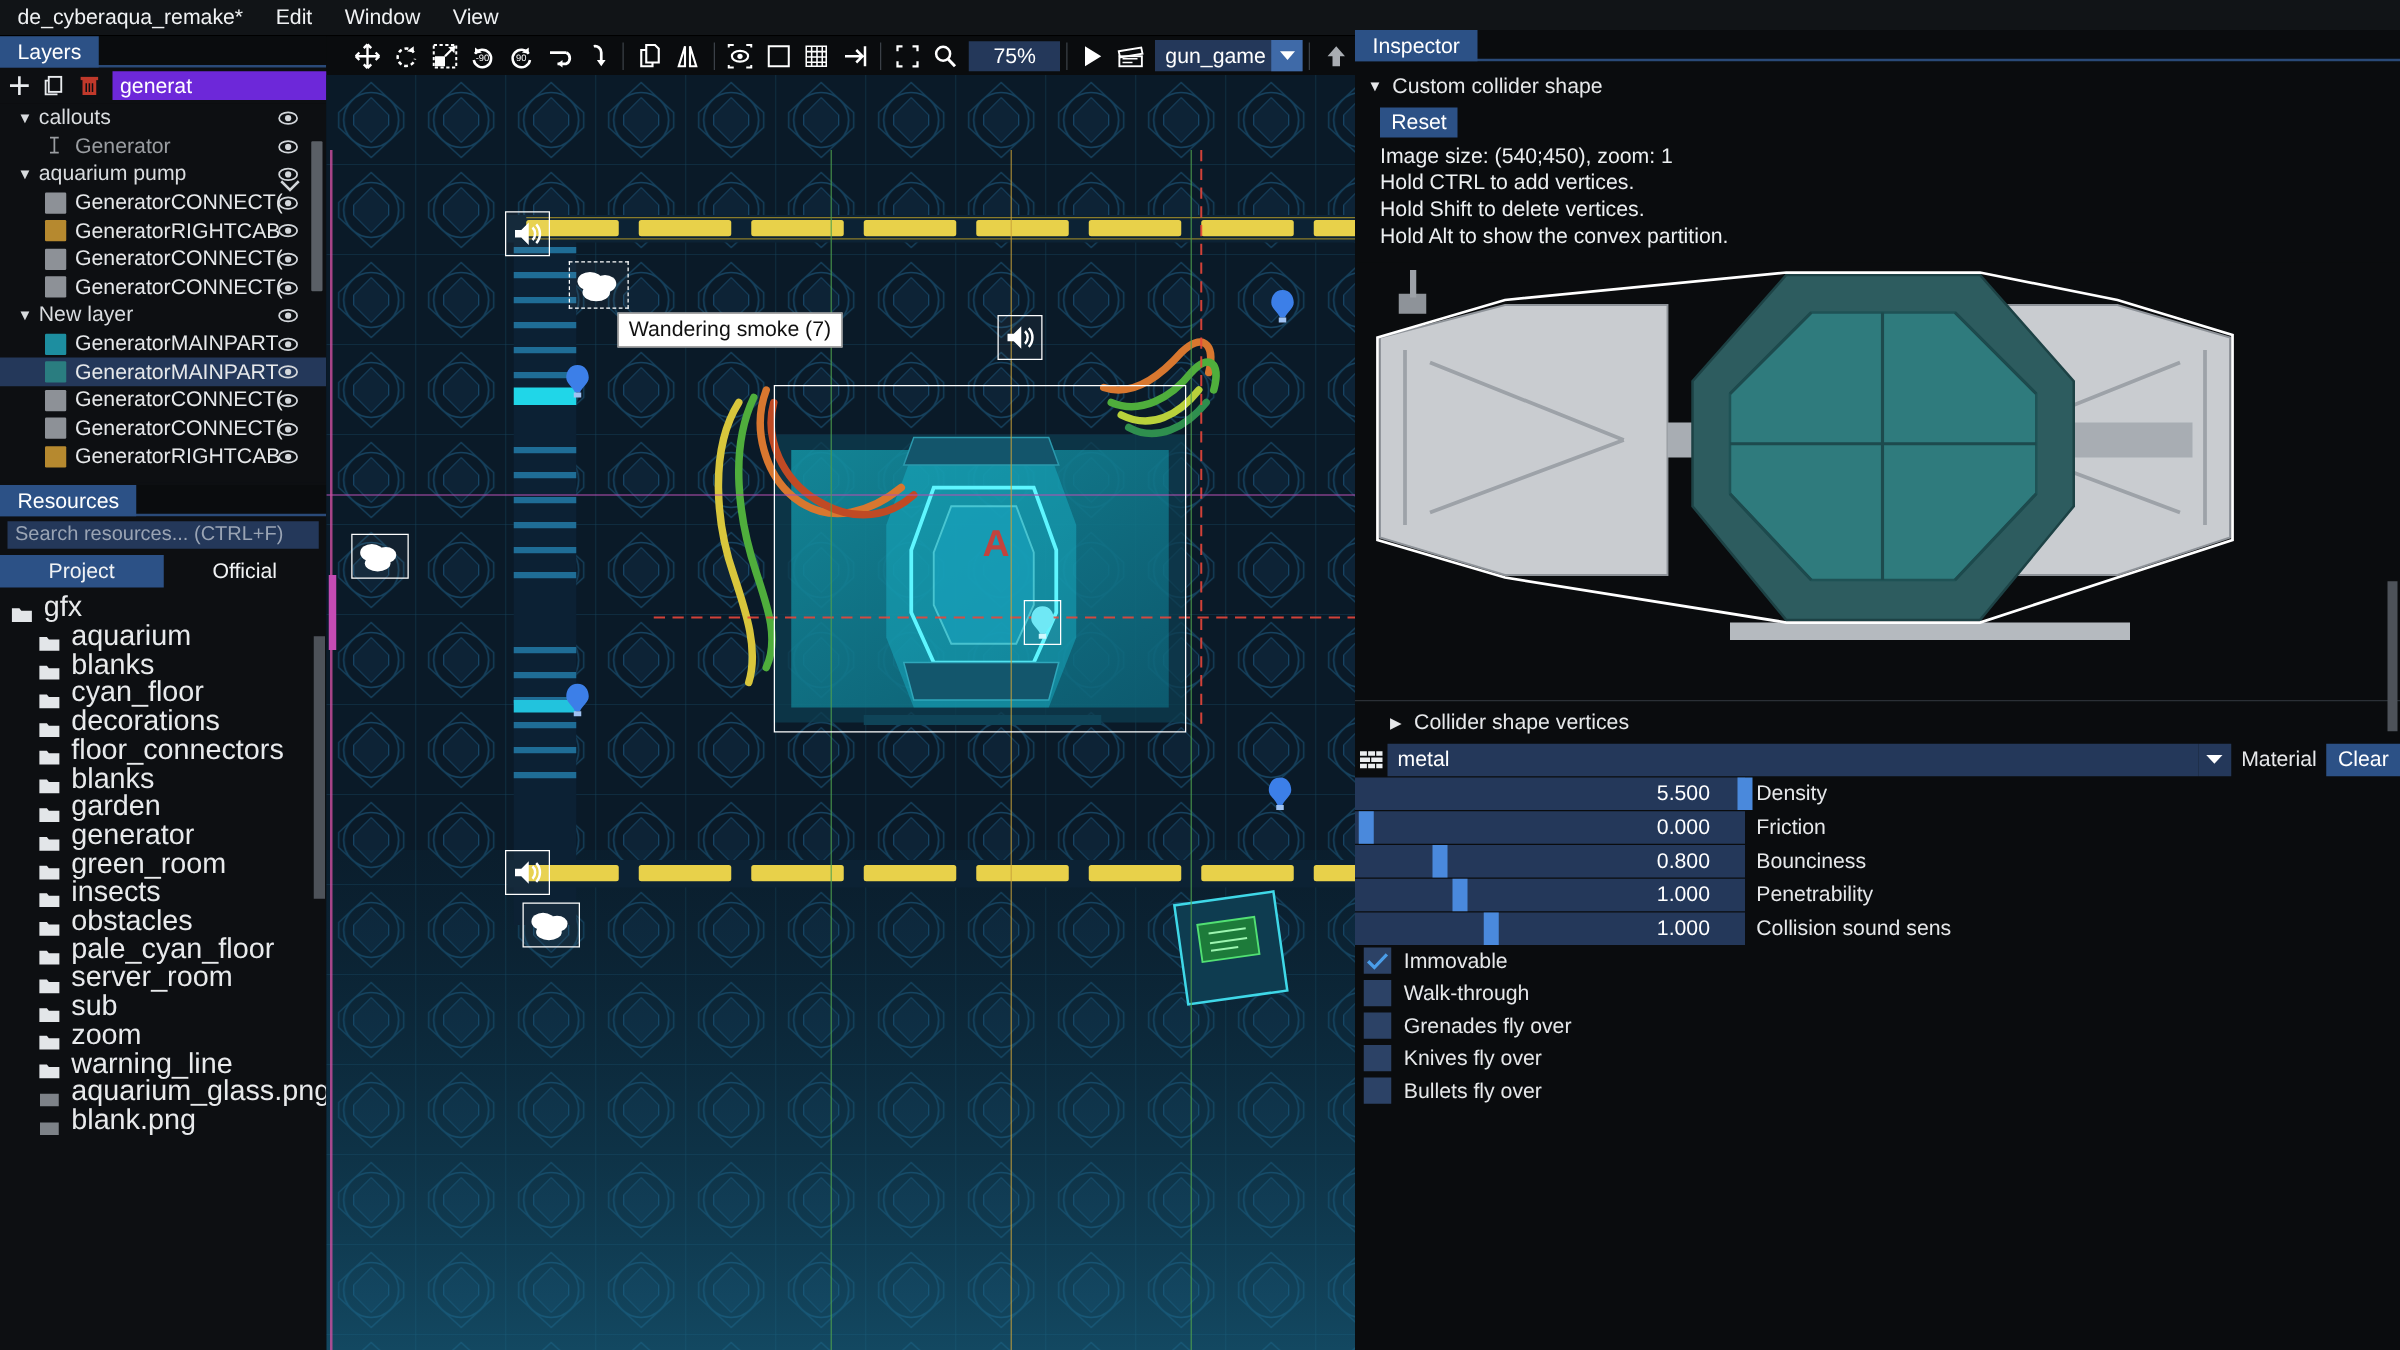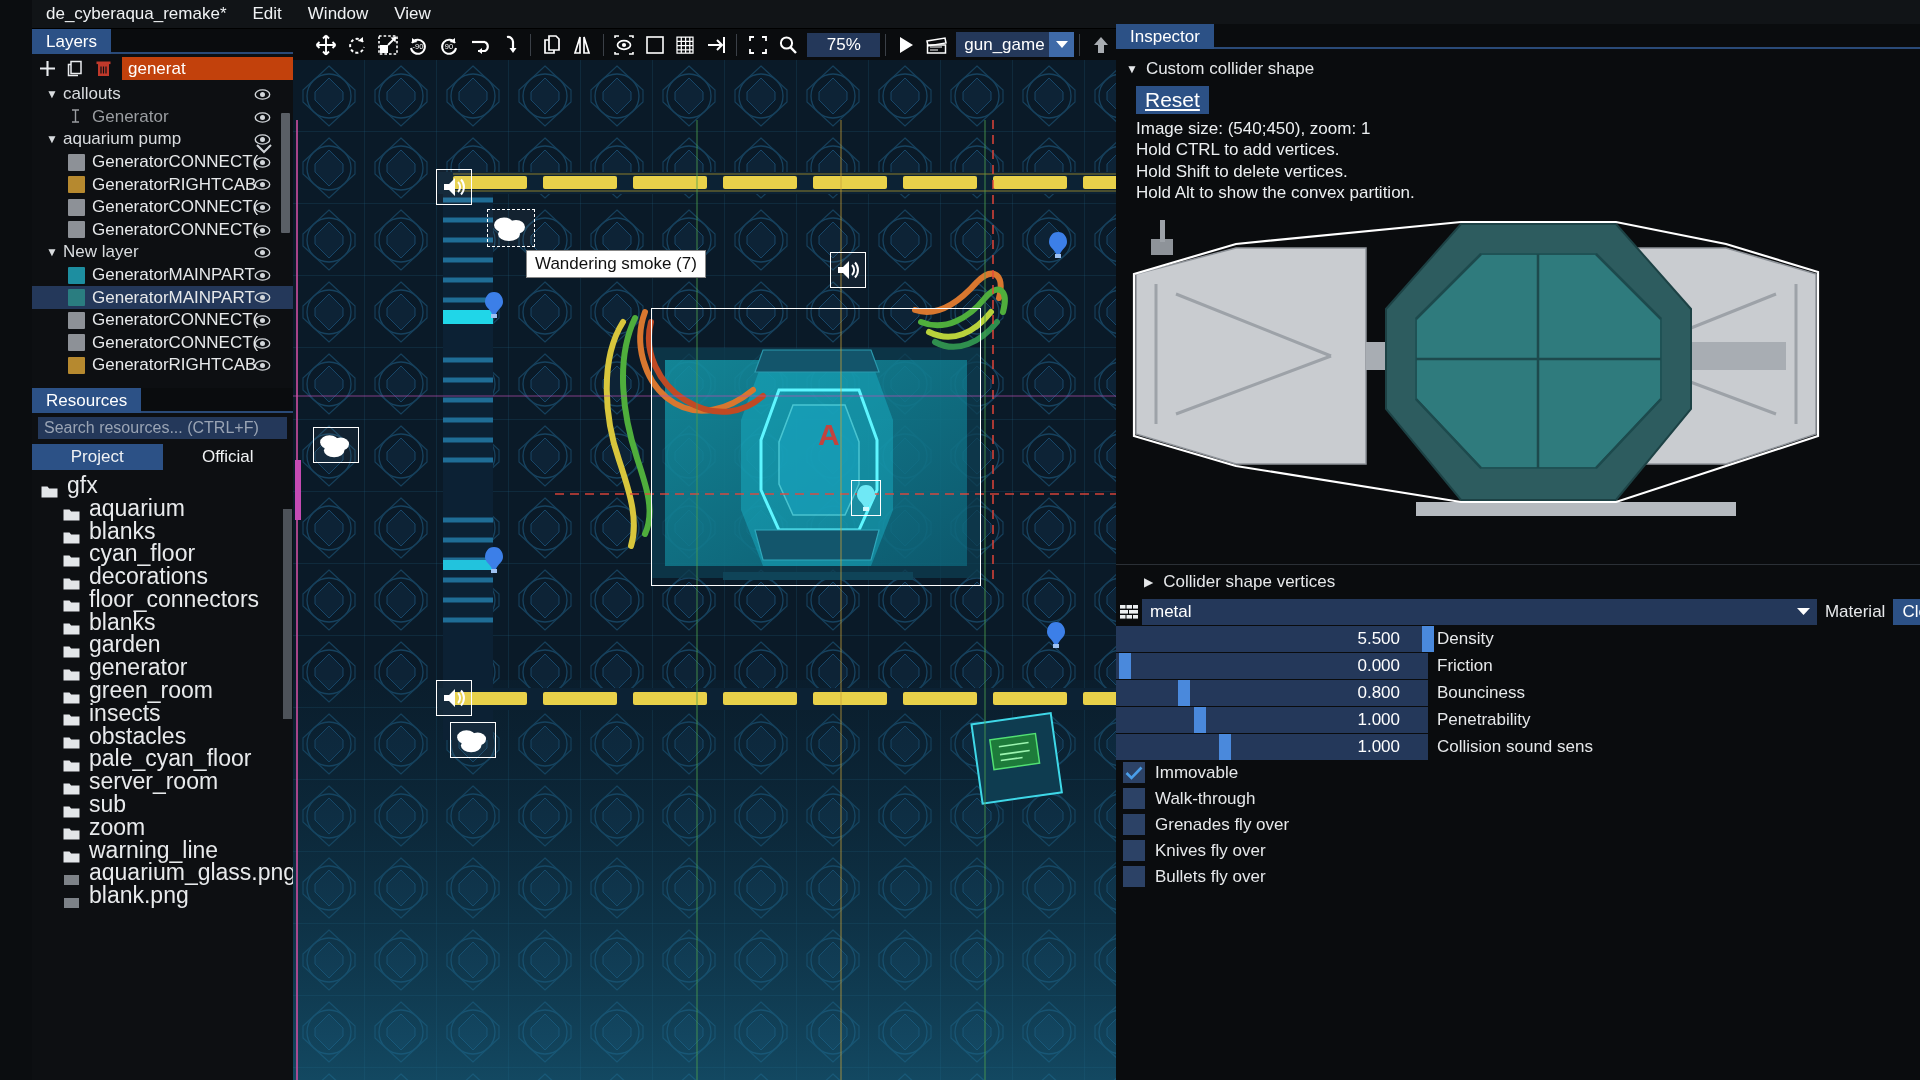--- a/index.html
+++ b/index.html
@@ -4,21 +4,21 @@
 <style>
   * { margin:0; padding:0; box-sizing:border-box; }
   html,body { width:1920px; height:1080px; overflow:hidden; }
   body {
     background:#0b0d10;
     font-family:"Liberation Sans", sans-serif;
     font-size:17px;
     color:#e6e8ea;
     -webkit-font-smoothing:antialiased;
   }
-  #app { position:relative; width:1548px; height:1080px;margin-left:32px; }
+  #app { position:relative; width:1548px; height:1080px; }
 
   
   .menubar {
     position:absolute; left:0; top:0; width:1920px; height:29px;
     background:#111417; display:flex; align-items:center; gap:26px;
     padding-left:14px; border-bottom:1px solid #000;
   }
   .menubar .mi { font-size:17px; color:#f0f2f4; cursor:default; white-space:nowrap; }
   .menubar .mi.title { font-weight:400; }
 
@@ -27,21 +27,21 @@
 
   .panel-tabbar { position:relative; height:25px; background:#0a0c0e; border-bottom:2px solid #2a4a78; }
   .panel-tab {
     position:absolute; left:0; top:0; height:25px; padding:0 14px;
     background:#2c5186; color:#fff; font-size:17px; display:flex; align-items:center;
   }
 
   .layer-toolbar { height:29px; display:flex; align-items:center; gap:9px; padding:0 6px; background:#0d0f12; }
   .icon-btn { width:22px; height:22px; display:flex; align-items:center; justify-content:center; cursor:pointer; }
   .layer-name-field {
-    flex:1; height:23px; background:#c2410c; border:none; color:#fff;
+    flex:1; height:23px; background:#6d28d9; border:none; color:#fff;
     font-family:inherit; font-size:17px; padding:0 6px; outline:none;
   }
 
   .layer-list { position:relative; height:303px; overflow:hidden; background:#0d0f12; }
   .layer-row { position:relative; height:22.6px; display:flex; align-items:center; padding-left:14px; }
   .layer-row.sel { background:#24385a; }
   .layer-row .tri { width:17px; font-size:12px; color:#d8dbde; flex:0 0 17px; }
   .layer-row .thumb { width:17px; height:17px; flex:0 0 17px; margin-right:7px; border-radius:1px; }
   .layer-row .lname { font-size:17px; white-space:nowrap; overflow:hidden; }
   .layer-row .lname.grp { color:#d9dcdf; }
@@ -97,21 +97,21 @@
              display:flex; align-items:center; justify-content:center; }
 
   
   .inspector { position:absolute; left:1084px; top:24px; width:836px; height:1056px; background:#0a0c0e; }
   .insp-tabbar { position:relative; height:25px; background:#0a0c0e; border-bottom:2px solid #2a4a78; }
   .insp-body { padding:6px 0 0 0; }
   .insp-head { display:flex; align-items:center; gap:8px; padding:4px 0 4px 10px; font-size:17px; }
   .insp-head .tri { font-size:12px; }
   .reset-btn {
     margin:3px 0 4px 20px; display:inline-block; background:#2c5186; color:#fff;
-    font-size:21px; padding:2px 9px; cursor:pointer;text-decoration:underline;
+    font-size:17px; padding:2px 9px; cursor:pointer;
   }
   .hint { padding-left:20px; font-size:17px; line-height:1.26; color:#eceff1; }
   .preview { position:relative; height:350px; margin:10px 0 0 0; }
   .vert-head { display:flex; align-items:center; gap:10px; padding:7px 0 7px 28px; font-size:17px; border-top:1px solid #2b3036; }
   .mat-row { display:flex; align-items:stretch; height:26px; }
   .mat-icon { width:26px; display:flex; align-items:center; justify-content:center; }
   .mat-field { flex:1; background:#24385a; display:flex; align-items:center; padding-left:8px; font-size:17px; color:#fff; }
   .mat-arrow { width:26px; background:#24385a; display:flex; align-items:center; justify-content:center; }
   .mat-label { display:flex; align-items:center; padding:0 8px; font-size:17px; }
   .mat-clear { background:#2c5186; color:#fff; font-size:17px; padding:0 9px; display:flex; align-items:center; cursor:pointer; }

